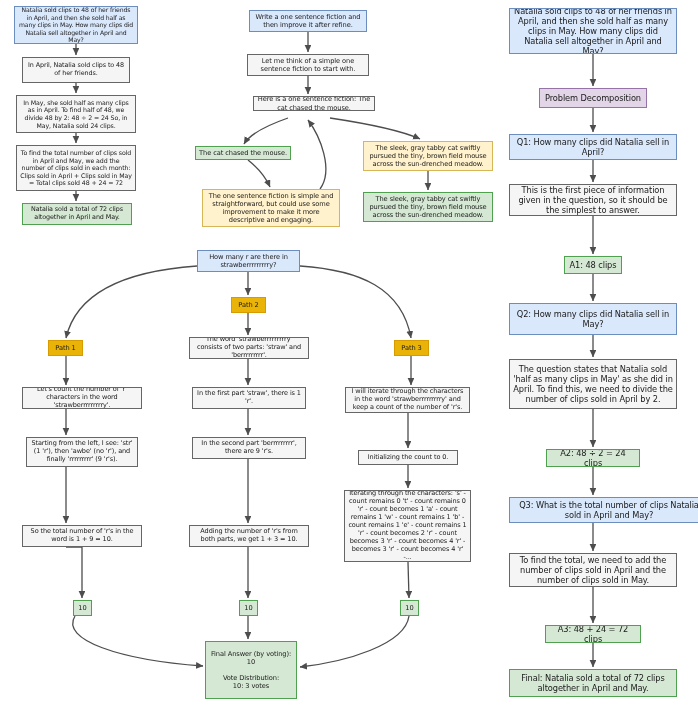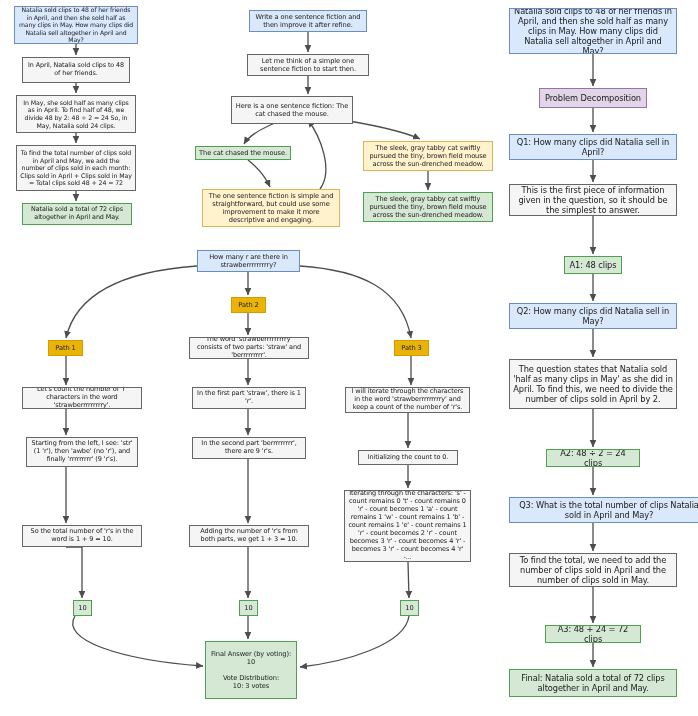--- a/index.html
+++ b/index.html
@@ -84,23 +84,23 @@
       <div class="node n-gray" style="left: 16px; top: 145px; width: 120px; height: 46px; font-size: 4.7pt;">
         <span>To find the total number of clips sold in April and May, we add the number of clips sold in each month: Clips sold in April + Clips sold in May = Total clips sold 48 + 24 = 72</span>
       </div>
       <div class="node n-green" style="left: 22px; top: 203px; width: 110px; height: 22px; font-size: 4.8pt;">
         <span>Natalia sold a total of 72 clips altogether in April and May.</span>
       </div>
       <div class="node n-blue" style="left: 249px; top: 10px; width: 118px; height: 22px; font-size: 5pt;">
         <span>Write a one sentence fiction and then improve it after refine.</span>
       </div>
       <div class="node n-gray" style="left: 247px; top: 54px; width: 122px; height: 22px; font-size: 5pt;">
-        <span>Let me think of a simple one sentence fiction to start then.</span>
-      </div>
-      <div class="node n-gray" style="left: 231px; top: 96px; width: 122px; height: 28px; font-size: 5pt;">
+        <span>Let me think of a simple one sentence fiction to start with.</span>
+      </div>
+      <div class="node n-gray" style="left: 253px; top: 96px; width: 122px; height: 15px; font-size: 5pt;">
         <span>Here is a one sentence fiction: The cat chased the mouse.</span>
       </div>
       <div class="node n-green" style="left: 195px; top: 146px; width: 96px; height: 14px; font-size: 5pt;">
         <span>The cat chased the mouse.</span>
       </div>
       <div class="node n-yellow" style="left: 202px; top: 189px; width: 138px; height: 38px; font-size: 5pt;">
         <span>The one sentence fiction is simple and straightforward, but could use some improvement to make it more descriptive and engaging.</span>
       </div>
       <div class="node n-yellow" style="left: 363px; top: 141px; width: 130px; height: 30px; font-size: 5pt;">
         <span>The sleek, gray tabby cat swiftly pursued the tiny, brown field mouse across the sun-drenched meadow.</span>
@@ -173,21 +173,21 @@
       </div>
       <div class="node n-blue" style="left: 509px; top: 134px; width: 168px; height: 26px; font-size: 6.2pt;">
         <span>Q1: How many clips did Natalia sell in April?</span>
       </div>
       <div class="node n-gray" style="left: 509px; top: 184px; width: 168px; height: 32px; font-size: 6.2pt;">
         <span>This is the first piece of information given in the question, so it should be the simplest to answer.</span>
       </div>
       <div class="node n-green" style="left: 564px; top: 256px; width: 58px; height: 18px; font-size: 6.2pt;">
         <span>A1: 48 clips</span>
       </div>
-      <div class="node n-blue" style="left: 509px; top: 303px; width: 168px; height: 26px; font-size: 6.2pt;">
+      <div class="node n-blue" style="left: 509px; top: 303px; width: 168px; height: 32px; font-size: 6.2pt;">
         <span>Q2: How many clips did Natalia sell in May?</span>
       </div>
       <div class="node n-gray" style="left: 509px; top: 359px; width: 168px; height: 50px; font-size: 6.2pt;">
         <span>The question states that Natalia sold 'half as many clips in May' as she did in April. To find this, we need to divide the number of clips sold in April by 2.</span>
       </div>
       <div class="node n-green" style="left: 546px; top: 449px; width: 94px; height: 18px; font-size: 6.2pt;">
         <span>A2: 48 ÷ 2 = 24 clips</span>
       </div>
       <div class="node n-blue" style="left: 509px; top: 497px; width: 200px; height: 26px; font-size: 6.2pt;">
         <span>Q3: What is the total number of clips Natalia sold in April and May?</span>

